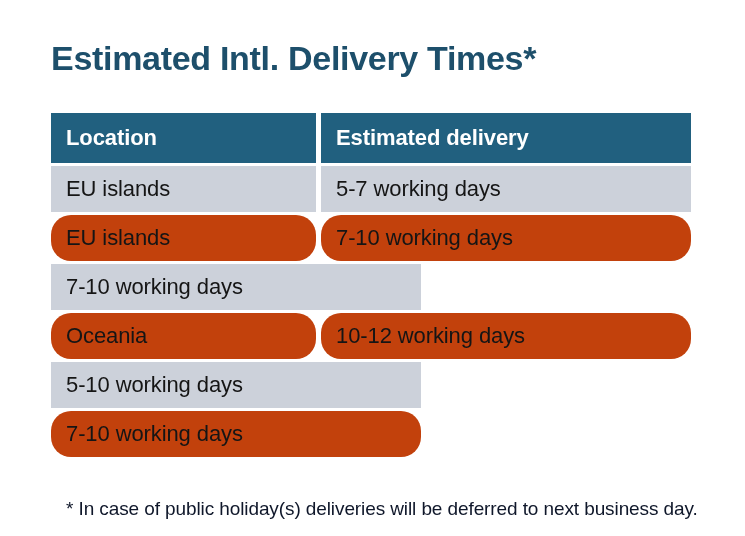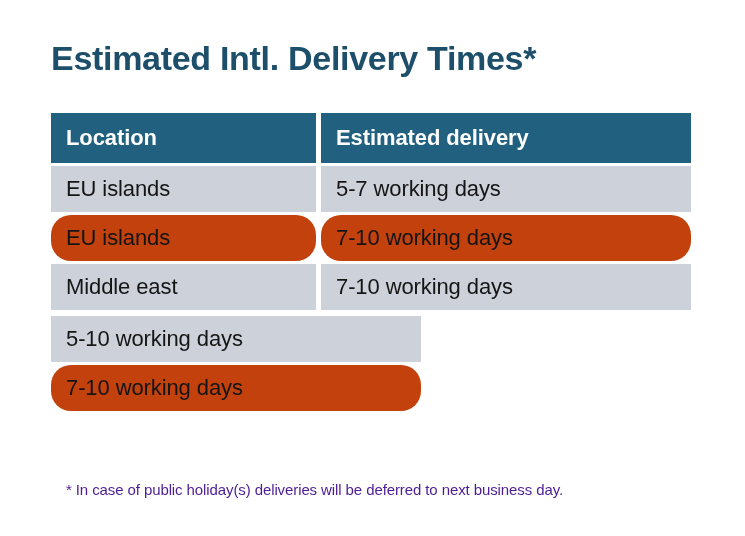--- a/index.html
+++ b/index.html
@@ -93,23 +93,23 @@
   }
 
   .body-row.shade-light .cell {
     background: #c2410c;
     border-radius: 20px;
   }
 
   .footnote {
     position: absolute;
     left: 66px;
-    top: 481px;
-    font-size: 15px;
-    color: #4c1d95;
+    top: 498px;
+    font-size: 19px;
+    color: #0f172a;
     white-space: nowrap;
     letter-spacing: -0.1px;
   }
 </style>
 </head>
 <body>
 
 <div class="page">
 
   <div class="page-title">Estimated Intl. Delivery Times*</div>
@@ -125,25 +125,26 @@
       <div class="cell col-location">EU islands</div>
       <div class="cell col-delivery">5-7 working days</div>
     </div>
 
     <div class="table-row body-row shade-light">
       <div class="cell col-location">EU islands</div>
       <div class="cell col-delivery">7-10 working days</div>
     </div>
 
     <div class="table-row body-row shade-dark">
-      <div class="cell col-location">Middle east</div>
       <div class="cell col-delivery">7-10 working days</div>
     </div>
 
     <div class="table-row body-row shade-light">
+      <div class="cell col-location">Oceania</div>
+      <div class="cell col-delivery">10-12 working days</div>
     </div>
 
     <div class="table-row body-row shade-dark">
       <div class="cell col-delivery">5-10 working days</div>
     </div>
 
     <div class="table-row body-row shade-light">
       <div class="cell col-delivery">7-10 working days</div>
     </div>
 

